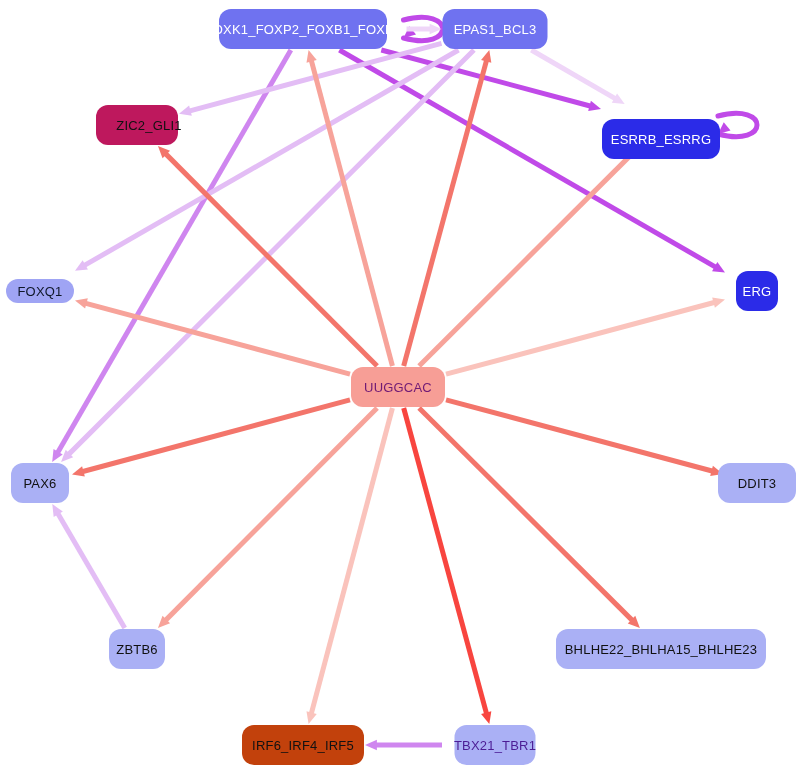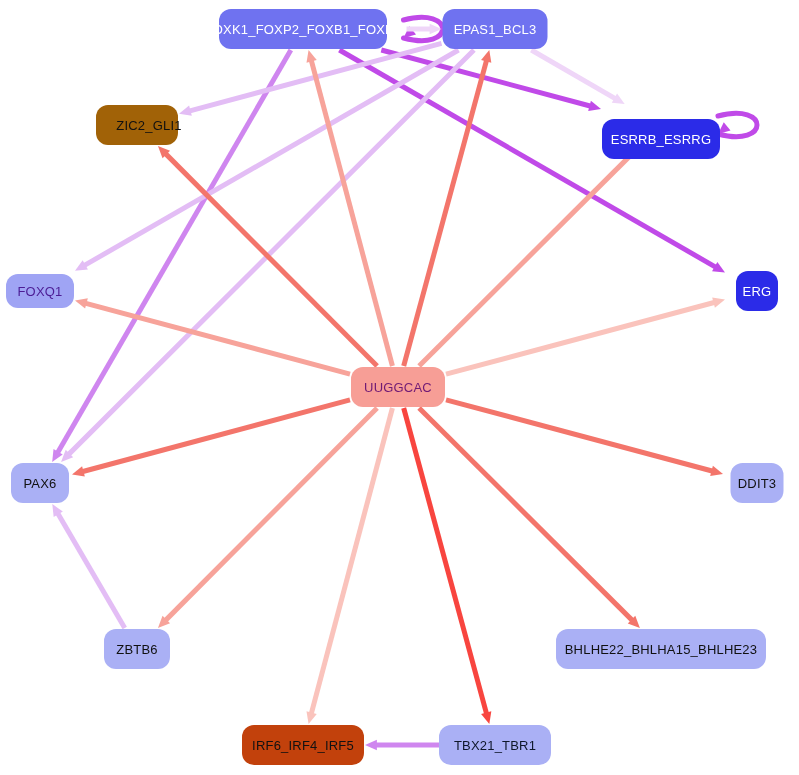--- a/index.html
+++ b/index.html
@@ -138,25 +138,25 @@
         <polygon points="308.57262569832403,724 306.4935965357861,711.1673214899882 316.74071678176807,713.8865293764919" fill="#fac3bc"></polygon>
       </g>
       <g opacity="1">
         <line x1="403.6899441340782" y1="408" x2="486.8622274103797" y2="714.9657465249065" stroke="#f8453f" stroke-width="5" stroke-linecap="butt"></line>
         <polygon points="489.3100558659218,724 481.08936644842686,713.9292370943862 491.32217558747993,711.1566603164863" fill="#f8453f"></polygon>
       </g>
     </svg>
   <div id="node-layer">
       <div class="gnode" style="left: 303px; top: 29px; width: 168px; height: 40px; background: rgb(111, 114, 240); color: rgb(255, 255, 255);">FOXK1_FOXP2_FOXB1_FOXP3</div>
       <div class="gnode" style="left: 495px; top: 29px; width: 105px; height: 40px; background: rgb(111, 114, 240); color: rgb(255, 255, 255);">EPAS1_BCL3</div>
-      <div class="gnode" style="left: 137px; top: 125px; width: 82px; height: 40px; background: #a16207; color: rgb(17, 17, 17); padding-left: 24px;">ZIC2_GLI1</div>
+      <div class="gnode" style="left: 137px; top: 125px; width: 82px; height: 40px; background: #be185d; color: rgb(17, 17, 17); padding-left: 24px;">ZIC2_GLI1</div>
       <div class="gnode" style="left: 661px; top: 139px; width: 118px; height: 40px; background: rgb(43, 43, 232); color: rgb(255, 255, 255);">ESRRB_ESRRG</div>
-      <div class="gnode" style="left: 40px; top: 291px; width: 68px; height: 34px; background: rgb(159, 164, 244); color: #4c1d95;">FOXQ1</div>
+      <div class="gnode" style="left: 40px; top: 291px; width: 68px; height: 24px; background: rgb(159, 164, 244); color: #0f172a;">FOXQ1</div>
       <div class="gnode" style="left: 757px; top: 291px; width: 42px; height: 40px; background: rgb(43, 43, 232); color: rgb(255, 255, 255);">ERG</div>
       <div class="gnode" style="left: 398px; top: 387px; width: 94px; height: 40px; background: rgb(247, 158, 150); color: #701a75;">UUGGCAC</div>
       <div class="gnode" style="left: 40px; top: 483px; width: 58px; height: 40px; background: rgb(170, 176, 245); color: rgb(17, 17, 17);">PAX6</div>
-      <div class="gnode" style="left: 757px; top: 483px; width: 53px; height: 40px; background: rgb(170, 176, 245); color: rgb(17, 17, 17);">DDIT3</div>
-      <div class="gnode" style="left: 137px; top: 649px; width: 66px; height: 40px; background: rgb(170, 176, 245); color: rgb(17, 17, 17);">ZBTB6</div>
+      <div class="gnode" style="left: 757px; top: 483px; width: 78px; height: 40px; background: rgb(170, 176, 245); color: rgb(17, 17, 17);">DDIT3</div>
+      <div class="gnode" style="left: 137px; top: 649px; width: 56px; height: 40px; background: rgb(170, 176, 245); color: rgb(17, 17, 17);">ZBTB6</div>
       <div class="gnode" style="left: 661px; top: 649px; width: 210px; height: 40px; background: rgb(170, 176, 245); color: rgb(17, 17, 17);">BHLHE22_BHLHA15_BHLHE23</div>
       <div class="gnode" style="left: 303px; top: 745px; width: 122px; height: 40px; background: #c2410c; color: rgb(17, 17, 17);">IRF6_IRF4_IRF5</div>
-      <div class="gnode" style="left: 495px; top: 745px; width: 112px; height: 40px; background: rgb(170, 176, 245); color: #0f172a;">TBX21_TBR1</div>
+      <div class="gnode" style="left: 495px; top: 745px; width: 81px; height: 40px; background: rgb(170, 176, 245); color: #4c1d95;">TBX21_TBR1</div>
     </div>
 </div>
 
 </body></html>

